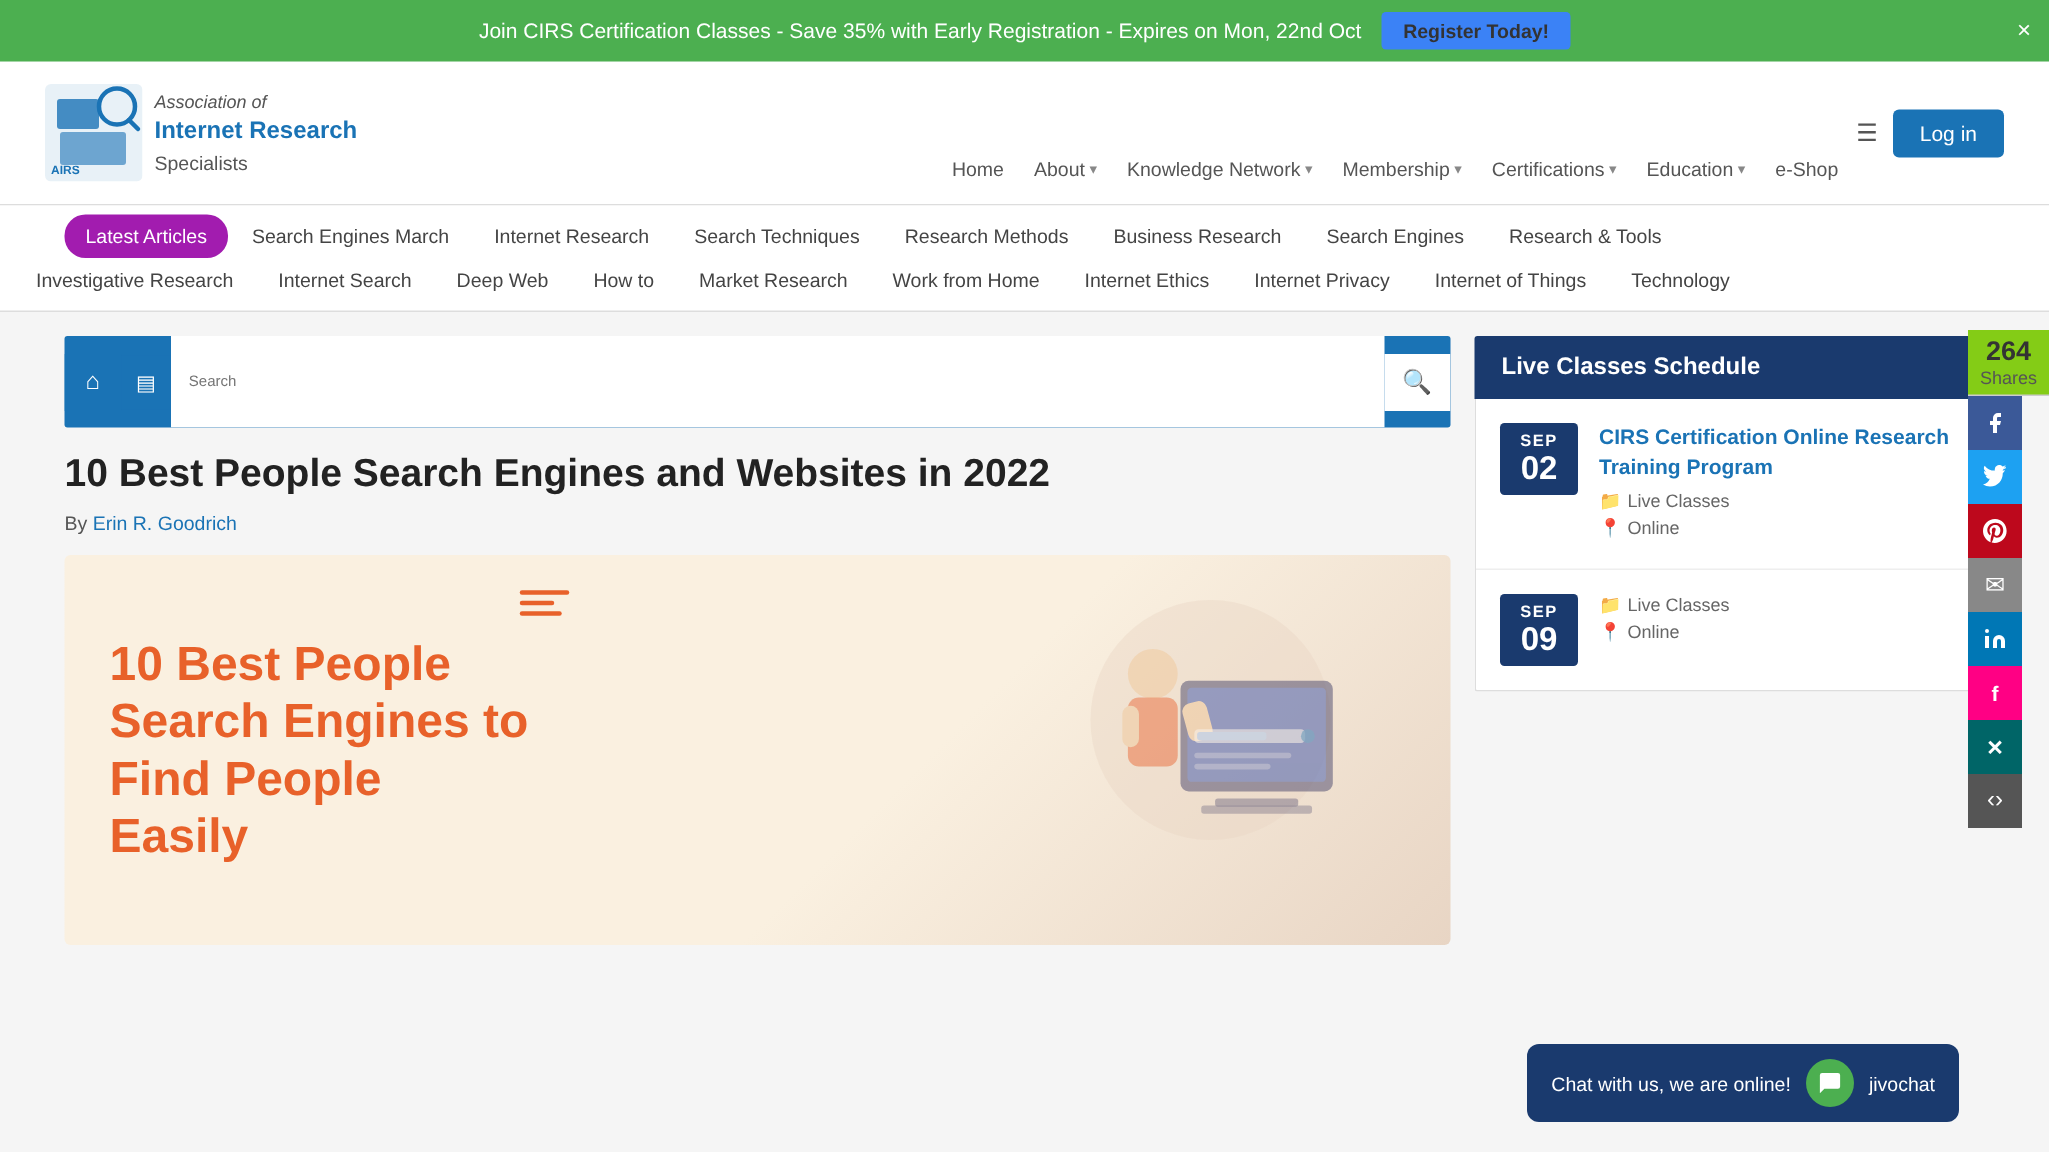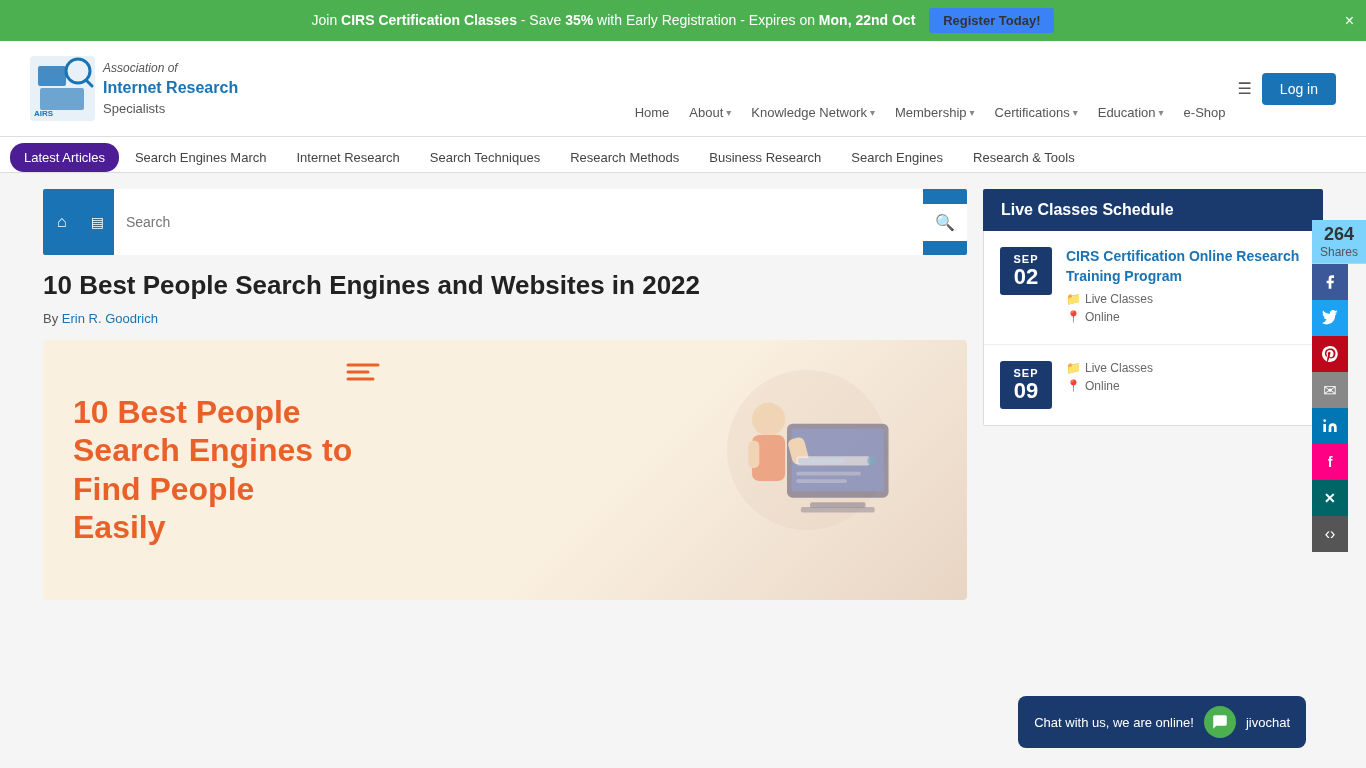--- a/index.html
+++ b/index.html
@@ -7,21 +7,21 @@
 
     
     .top-banner {
       background: #4caf50;
       color: white;
       text-align: center;
       padding: 8px 40px;
       font-size: 14px;
       position: relative;
     }
-    .top-banner strong { font-weight: bold; margin-top: 36px; }
+    .top-banner strong { font-weight: normal; margin-top: 36px; }
     .top-banner .register-btn {
       background: #3b82f6;
       color: #333;
       border: none;
       padding: 5px 14px;
       border-radius: 3px;
       font-weight: bold;
       cursor: pointer;
       margin-left: 10px;
       font-size: 13px;
@@ -90,42 +90,43 @@
     .cat-tab {
       padding: 7px 14px;
       font-size: 13px;
       cursor: pointer;
       color: #444;
       text-decoration: none;
       border-radius: 2px;
       white-space: nowrap;
     }
     .cat-tab.active {
-      background: #4c1d95;
+      background: #a21caf;
       color: white;
       border-radius: 14px;
+      margin-left: 33px;
     }
     .cat-tabs-row2 {
       display: flex;
       flex-wrap: wrap;
       gap: 2px;
       padding: 0 0 6px 0;
     }
 
     
     .share-sidebar {
       position: fixed;
       right: 0;
       top: 220px;
       display: flex;
       flex-direction: column;
       z-index: 100;
     }
     .share-count {
-      background: #7dd3fc;
+      background: #84cc16;
       text-align: center;
       padding: 4px 8px;
       font-size: 12px;
       color: #555;
       border-bottom: 1px solid #ccc;
     }
     .share-count .num { font-size: 18px; font-weight: bold; display: block; color: #333; }
     .share-btn {
       width: 36px;
       height: 36px;
@@ -180,21 +181,21 @@
       color: white;
       padding: 10px 10px;
       font-size: 14px;
       cursor: pointer;
     }
     .search-bar input {
       flex: 1;
       border: none;
       outline: none;
       padding: 25px 12px;
-      font-size: 14px;
+      font-size: 10px;
       color: #c2410c;
       background: white;
     }
     .search-bar .search-go {
       background: white;
       border: none;
       padding: 9px 12px;
       cursor: pointer;
       color: #999;
       font-size: 16px;
@@ -374,20 +375,32 @@
 <div class="cat-tabs-wrap">
   <div class="cat-tabs">
     <a href="#" class="cat-tab active">Latest Articles</a>
     <a href="#" class="cat-tab">Search Engines March</a>
     <a href="#" class="cat-tab">Internet Research</a>
     <a href="#" class="cat-tab">Search Techniques</a>
     <a href="#" class="cat-tab">Research Methods</a>
     <a href="#" class="cat-tab">Business Research</a>
     <a href="#" class="cat-tab">Search Engines</a>
     <a href="#" class="cat-tab">Research &amp; Tools</a>
+  </div>
+  <div class="cat-tabs-row2">
+    <a href="#" class="cat-tab">Investigative Research</a>
+    <a href="#" class="cat-tab">Internet Search</a>
+    <a href="#" class="cat-tab">Deep Web</a>
+    <a href="#" class="cat-tab">How to</a>
+    <a href="#" class="cat-tab">Market Research</a>
+    <a href="#" class="cat-tab">Work from Home</a>
+    <a href="#" class="cat-tab">Internet Ethics</a>
+    <a href="#" class="cat-tab">Internet Privacy</a>
+    <a href="#" class="cat-tab">Internet of Things</a>
+    <a href="#" class="cat-tab">Technology</a>
   </div>
 </div>
 
 <div class="share-sidebar">
   <div class="share-count">
     <span class="num">264</span>
     <span>Shares</span>
   </div>
   <button class="share-btn share-fb" title="Facebook">
     <svg width="16" height="16" viewBox="0 0 24 24" fill="white">

